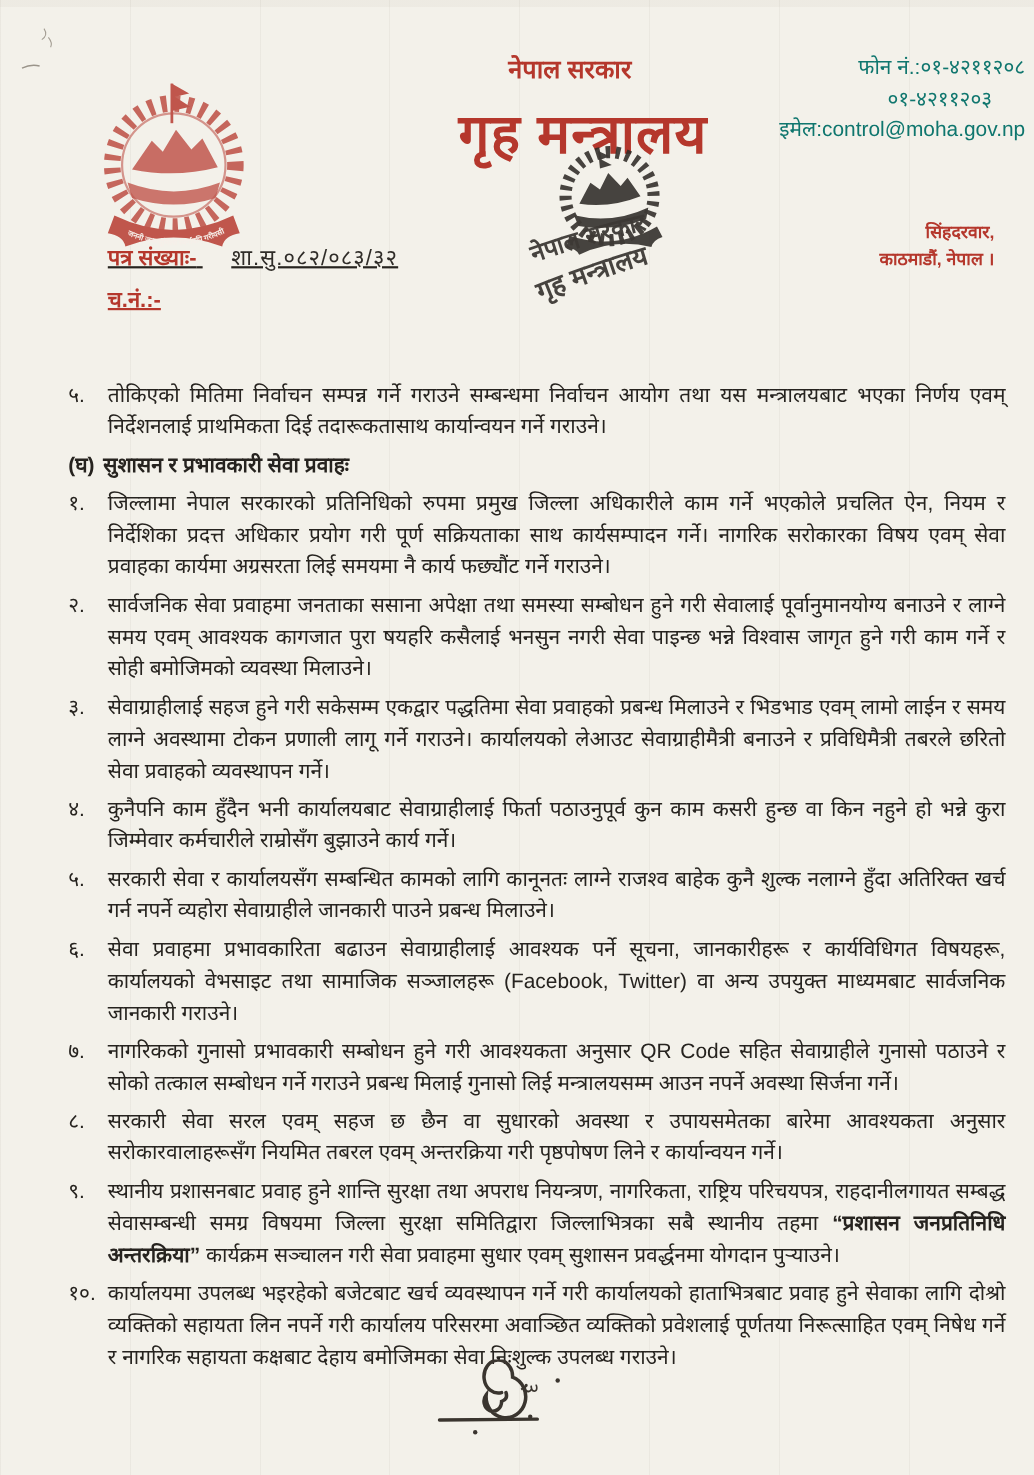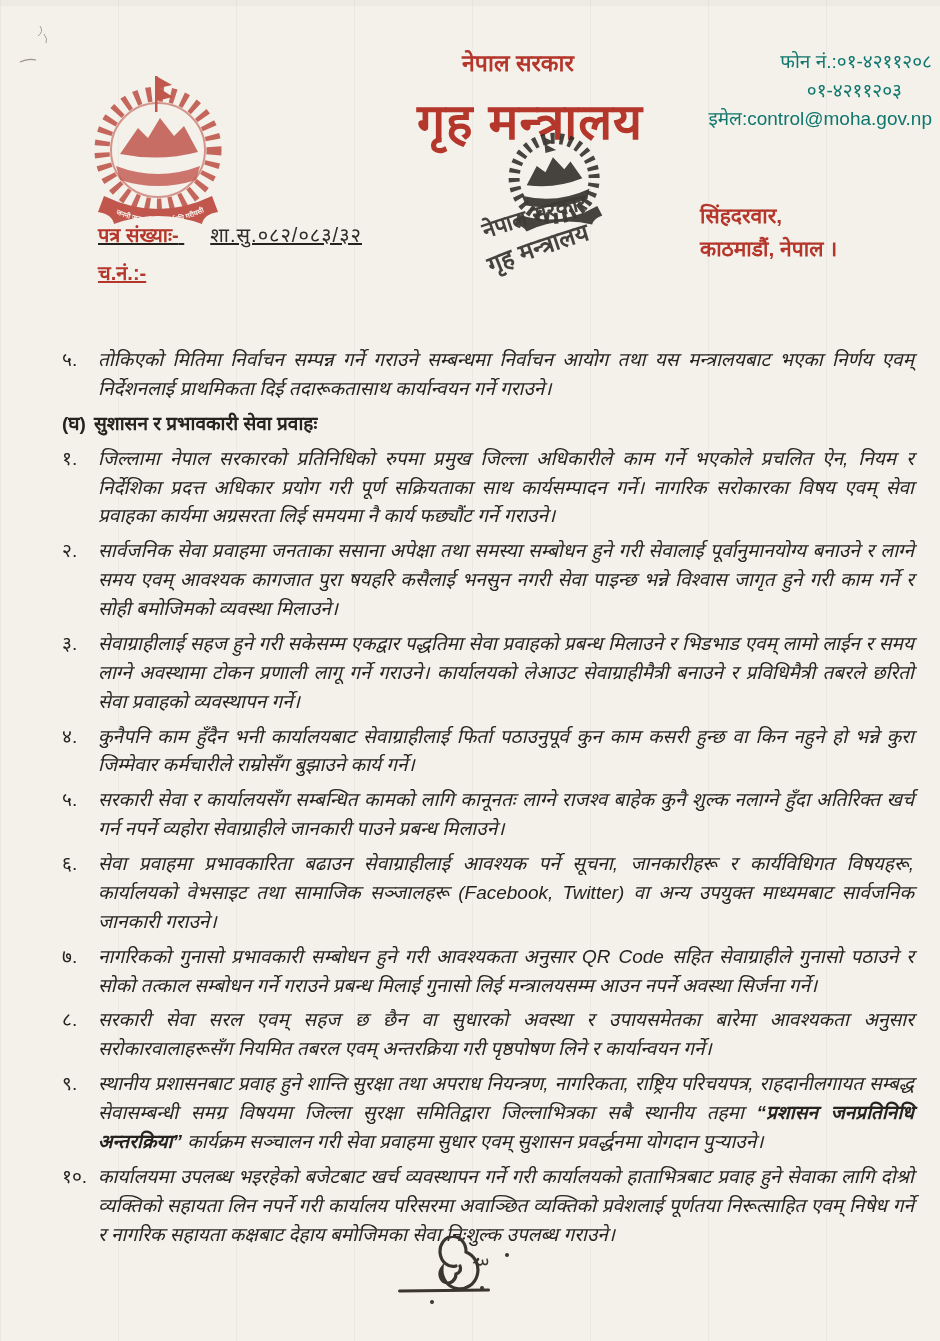--- a/index.html
+++ b/index.html
@@ -37,39 +37,39 @@
   }
   .contact-block {
     position: absolute; right: 8px; top: 48px; width: 250px;
     text-align: right; font-size: 19px; line-height: 1.5; color: #0f766e;
   }
   .contact-block .phone2 { padding-right: 30px; }
 
   .stamp { position: absolute; left: 458px; top: 126px; opacity: 0.92; }
 
   .address-block {
-    position: absolute; right: 20px; top: 200px; width: 220px;
-    text-align: left; font-size: 21px; font-weight: 600; line-height: 1.55;
+    position: absolute; right: 36px; top: 200px; width: 220px;
+    text-align: right; font-size: 16px; font-weight: 600; line-height: 1.55;
   }
 
   .ref-block { position: absolute; left: 98px; top: 216px; font-size: 20px; font-weight: bold; line-height: 1.9; }
   .ref-line { white-space: nowrap; text-decoration: underline; }
   .ref-value {
     color: #2f2c28; font-weight: normal; font-size: 20px;
     margin-left: 26px; letter-spacing: 1px;
   }
 
   
   .letter-body {
     position: absolute; left: 62px; top: 346px; width: 852px;
     font-size: 19px; line-height: 1.52; color: #26231f;
   }
   .item { position: relative; padding-left: 36px; margin-bottom: 6px; }
   .item .num { position: absolute; left: 0; top: 0; width: 34px; }
-  .item .text { display: block; text-align: justify; font-style: italic; }
+  .item .text { display: block; text-align: justify; }
   .section-head { font-weight: bold; margin: 4px 0 6px 0; }
   .section-head .sec-label { margin-right: 8px; }
   .bold-inline { font-weight: bold; }
 
   
   .footer-scribble { position: absolute; left: 420px; top: 1236px; }
   .footer-pageno {
     position: absolute; left: 478px; top: 1248px;
     font-size: 21px; color: #3a352f; transform: rotate(90deg);
   }

